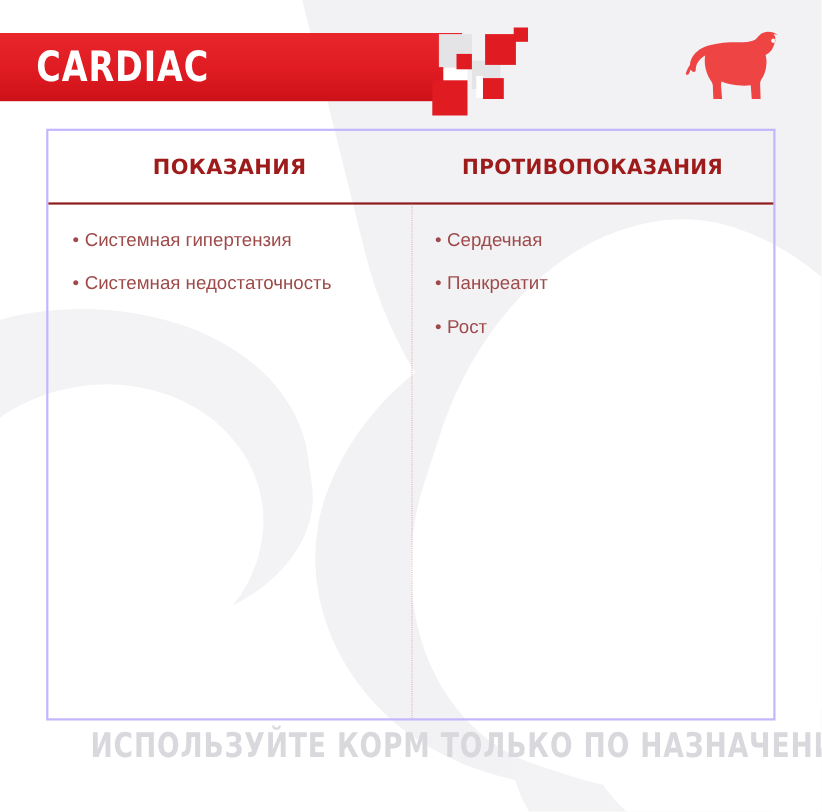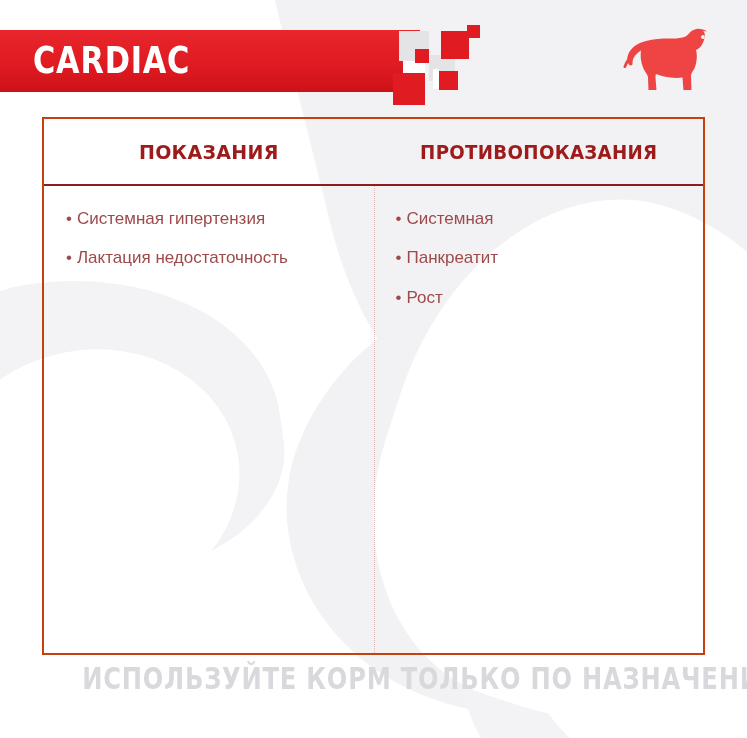--- a/index.html
+++ b/index.html
@@ -126,21 +126,21 @@
   }
   .dog-logo svg { display: block; width: 100%; height: 100%; }
 
   
   .table {
     position: absolute;
     left: 42px;
     top: 117px;
     width: 663px;
     height: 538px;
-    border: 2px solid #c2410c;
+    border: 2px solid #c4b5fd;
     box-sizing: border-box;
     background: transparent;
   }
   .table-head {
     position: relative;
     height: 67px;
     border-bottom: 2px solid #8f1b1b;
     display: flex;
     box-sizing: border-box;
   }
@@ -257,27 +257,27 @@
     </div>
 
     <div class="table-body">
       <div class="col-divider"></div>
 
       <div class="col">
         <div class="item">
           <span class="bullet">•</span><span>Системная гипертензия</span>
         </div>
         <div class="item">
-          <span class="bullet">•</span><span>Лактация недостаточность</span>
+          <span class="bullet">•</span><span>Системная недостаточность</span>
         </div>
       </div>
 
       <div class="col">
         <div class="item">
-          <span class="bullet">•</span><span>Системная</span>
+          <span class="bullet">•</span><span>Сердечная</span>
         </div>
         <div class="item">
           <span class="bullet">•</span><span>Панкреатит</span>
         </div>
         <div class="item">
           <span class="bullet">•</span><span>Рост</span>
         </div>
       </div>
     </div>
   </div>

